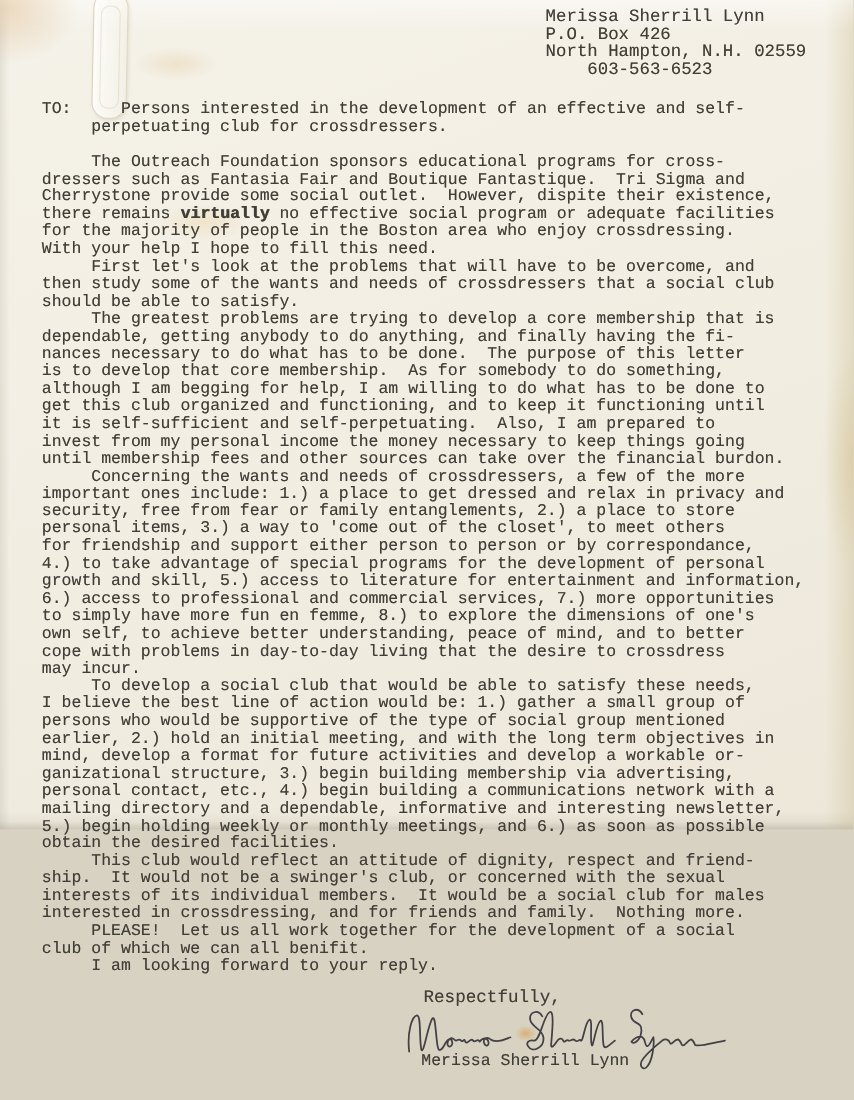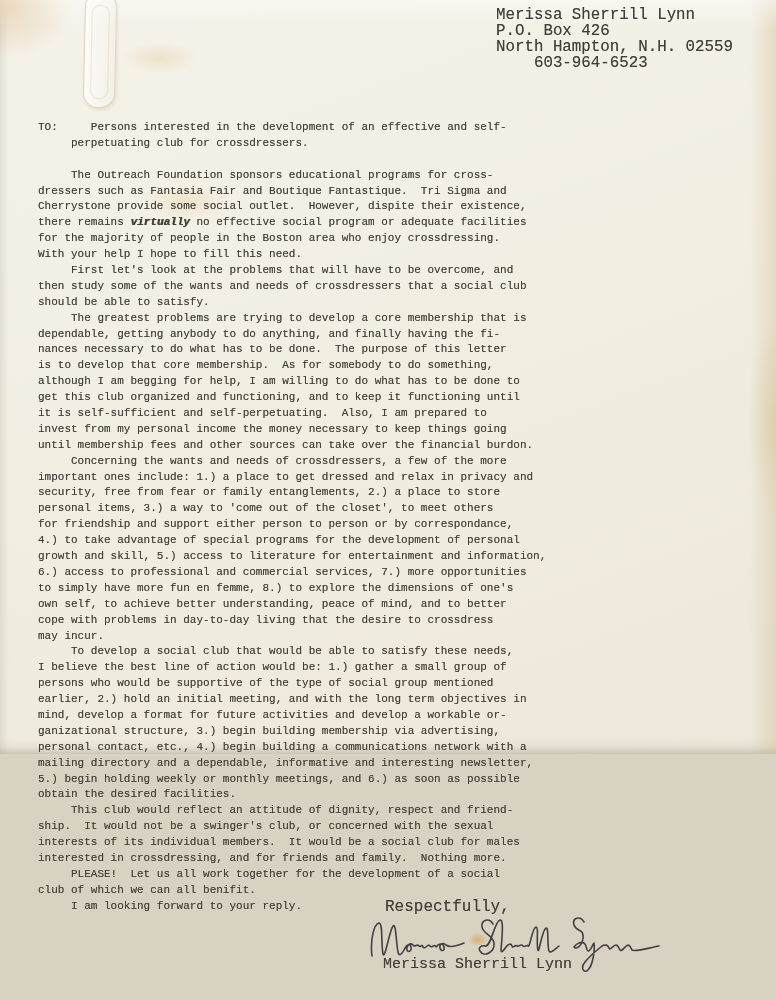--- a/index.html
+++ b/index.html
@@ -34,25 +34,25 @@
   .clip-mark-inner{
     position:absolute;left:6px;top:12px;width:16px;height:92px;
     border-radius:8px;border:1px solid rgba(200,184,148,0.30);
   }
   .ink{color:#413e37;text-shadow:0 0 0.5px rgba(65,62,55,0.55);}
   .letterhead{
     position:absolute;left:496px;top:7px;
     font-size:15.8px;line-height:17.5px;white-space:pre;
   }
   .body-text{
-    position:absolute;left:38px;top:120px;width:716px;
-    font-size:11px;line-height:15.9px;white-space:pre;
+    position:absolute;left:38px;top:92px;width:716px;
+    font-size:15px;line-height:15.9px;white-space:pre;
   }
   .tline{height:15.9px;}
-  .overstrike{font-weight:bold;text-shadow:0.6px 0 0 rgba(65,62,55,0.9);font-style:italic;}
+  .overstrike{font-weight:bold;text-shadow:0.6px 0 0 rgba(65,62,55,0.9);}
   .salutation{
     position:absolute;left:385px;top:898px;
     font-size:16px;white-space:pre;
   }
   .typed-name{
     position:absolute;left:383px;top:956px;
     font-size:15px;white-space:pre;
   }
   .signature{position:absolute;left:362px;top:910px;width:310px;height:72px;}
   .signature svg{display:block;}
@@ -63,21 +63,21 @@
 </style>
 </head>
 <body>
 
 <div class="page">
 
   <div class="clip-mark">
     <div class="clip-mark-inner"></div>
   </div>
 
-  <div class="letterhead ink"><div class="tline">Merissa Sherrill Lynn</div><div class="tline">P.O. Box 426</div><div class="tline">North Hampton, N.H. 02559</div><div class="tline">    603-964-6523</div></div>
+  <div class="letterhead ink"><div class="tline">Merissa Sherrill Lynn</div><div class="tline">P.O. Box 426</div><div class="tline">North Hampton, N.H. 02559</div><div class="tline">    603-563-6523</div></div>
 
   <div class="body-text ink"><div class="tline">TO:     Persons interested in the development of an effective and self-</div><div class="tline">     perpetuating club for crossdressers.</div><div class="tline">&nbsp;</div><div class="tline">     The Outreach Foundation sponsors educational programs for cross-</div><div class="tline">dressers such as Fantasia Fair and Boutique Fantastique.  Tri Sigma and</div><div class="tline">Cherrystone provide some social outlet.  However, dispite their existence,</div><div class="tline">there remains <span class="overstrike">virtually</span> no effective social program or adequate facilities</div><div class="tline">for the majority of people in the Boston area who enjoy crossdressing.</div><div class="tline">With your help I hope to fill this need.</div><div class="tline">     First let's look at the problems that will have to be overcome, and</div><div class="tline">then study some of the wants and needs of crossdressers that a social club</div><div class="tline">should be able to satisfy.</div><div class="tline">     The greatest problems are trying to develop a core membership that is</div><div class="tline">dependable, getting anybody to do anything, and finally having the fi-</div><div class="tline">nances necessary to do what has to be done.  The purpose of this letter</div><div class="tline">is to develop that core membership.  As for somebody to do something,</div><div class="tline">although I am begging for help, I am willing to do what has to be done to</div><div class="tline">get this club organized and functioning, and to keep it functioning until</div><div class="tline">it is self-sufficient and self-perpetuating.  Also, I am prepared to</div><div class="tline">invest from my personal income the money necessary to keep things going</div><div class="tline">until membership fees and other sources can take over the financial burdon.</div><div class="tline">     Concerning the wants and needs of crossdressers, a few of the more</div><div class="tline">important ones include: 1.) a place to get dressed and relax in privacy and</div><div class="tline">security, free from fear or family entanglements, 2.) a place to store</div><div class="tline">personal items, 3.) a way to 'come out of the closet', to meet others</div><div class="tline">for friendship and support either person to person or by correspondance,</div><div class="tline">4.) to take advantage of special programs for the development of personal</div><div class="tline">growth and skill, 5.) access to literature for entertainment and information,</div><div class="tline">6.) access to professional and commercial services, 7.) more opportunities</div><div class="tline">to simply have more fun en femme, 8.) to explore the dimensions of one's</div><div class="tline">own self, to achieve better understanding, peace of mind, and to better</div><div class="tline">cope with problems in day-to-day living that the desire to crossdress</div><div class="tline">may incur.</div><div class="tline">     To develop a social club that would be able to satisfy these needs,</div><div class="tline">I believe the best line of action would be: 1.) gather a small group of</div><div class="tline">persons who would be supportive of the type of social group mentioned</div><div class="tline">earlier, 2.) hold an initial meeting, and with the long term objectives in</div><div class="tline">mind, develop a format for future activities and develop a workable or-</div><div class="tline">ganizational structure, 3.) begin building membership via advertising,</div><div class="tline">personal contact, etc., 4.) begin building a communications network with a</div><div class="tline">mailing directory and a dependable, informative and interesting newsletter,</div><div class="tline">5.) begin holding weekly or monthly meetings, and 6.) as soon as possible</div><div class="tline">obtain the desired facilities.</div><div class="tline">     This club would reflect an attitude of dignity, respect and friend-</div><div class="tline">ship.  It would not be a swinger's club, or concerned with the sexual</div><div class="tline">interests of its individual members.  It would be a social club for males</div><div class="tline">interested in crossdressing, and for friends and family.  Nothing more.</div><div class="tline">     PLEASE!  Let us all work together for the development of a social</div><div class="tline">club of which we can all benifit.</div><div class="tline">     I am looking forward to your reply.</div></div>
 
   <div class="salutation ink">Respectfully,</div>
 
   <div class="signature" aria-label="signature">
     <svg width="310" height="72" viewBox="0 0 310 72">
       <g fill="none" stroke="#2e2c33" stroke-width="1.6" stroke-linecap="round" stroke-linejoin="round" opacity="0.88">
         <path d="M10,46 C8,30 12,14 17,13 C21,13 19,34 21,44 C23,50 27,22 31,16 C34,12 34,32 36,42 C37,47 40,44 42,40 C45,34 48,33 49,37 C50,41 46,43 45,40 C44,36 48,32 51,35 C53,38 55,33 57,36 C59,38 60,33 61,37 C63,40 66,33 68,36 C70,39 72,33 74,37 C77,33 81,33 82,37 C83,41 79,42 78,38 C77,34 81,32 84,35 C88,38 95,36 102,33"></path>
         <path d="M131,14 C127,7 119,10 120,17 C121,24 131,25 132,33 C133,42 122,48 118,41 C116,38 119,35 123,36 C129,38 132,12 138,10 C142,9 140,28 139,40 C139,44 142,40 144,37 C146,34 149,33 150,36 C151,39 153,34 155,36 C157,37 159,33 161,36 C163,38 165,34 166,36 C168,38 170,18 174,17 C177,17 174,34 176,40 C177,44 180,20 184,18 C187,17 185,36 187,41 C188,44 192,40 197,36"></path>

